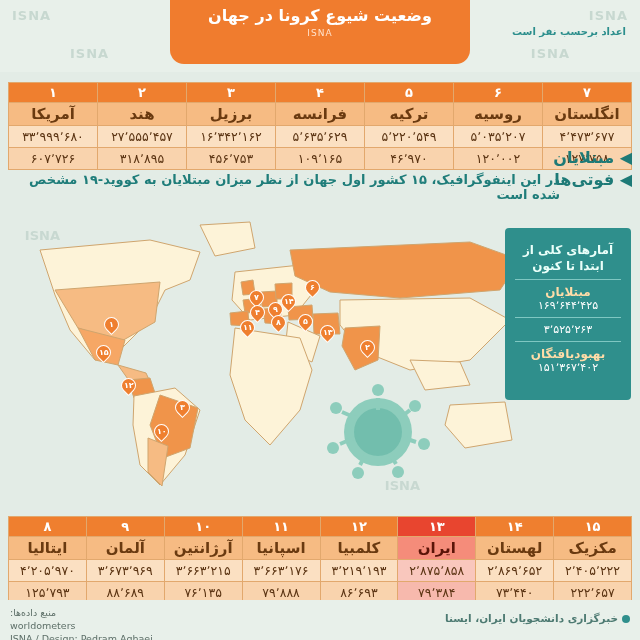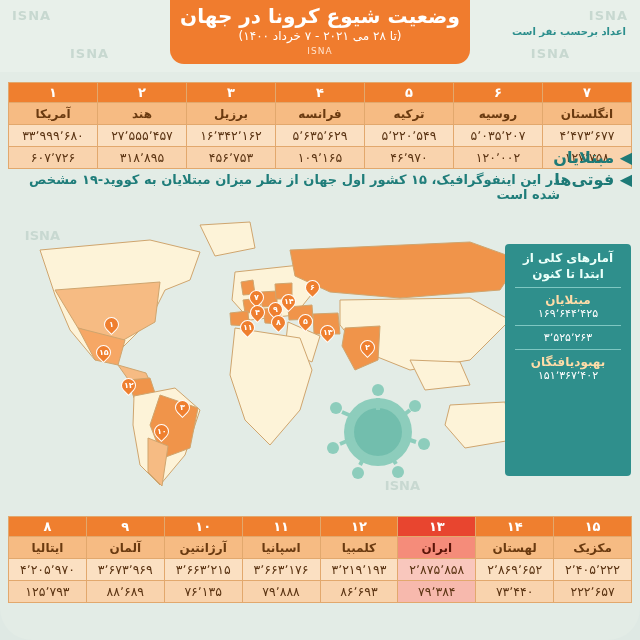--- a/index.html
+++ b/index.html
@@ -19,21 +19,21 @@
     position:absolute; top:0; left:0; width:640px; height:72px;
     background:#e8f0ea;
   }
   .title-badge {
     position:absolute; top:0; left:50%; transform:translateX(-50%);
     width:300px; height:64px;
     background:#f07c2e;
     border-bottom-left-radius:14px; border-bottom-right-radius:14px;
     color:#fff; text-align:center; padding-top:5px;
   }
-  .title-main { font-size:20px; font-weight:bold; line-height:22px; }
+  .title-main { font-size:16px; font-weight:bold; line-height:22px; }
   .title-sub  { font-size:12px; line-height:18px; }
   .title-isna { font-size:9px; letter-spacing:1px; color:#ffe2cc; margin-top:1px;}
   .header-right {
     position:absolute; top:26px; right:14px;
     color:#2b8e8c; font-size:10px; font-weight:bold;
   }
   .wm {
     position:absolute; color:rgba(255,255,255,0.55);
     font-size:13px; font-weight:bold; letter-spacing:1px;
     pointer-events:none; user-select:none;
@@ -45,21 +45,21 @@
     position:absolute; left:8px; width:624px;
     border-collapse:collapse; table-layout:fixed;
     background:#f6c89a;
   }
   .tbl td, .tbl th {
     border:1px solid #e2a86d;
     text-align:center; color:#5a3312;
     font-size:12.5px; padding:2px 0; height:22px;
   }
   .tbl .rank td { background:#ef7f2f; color:#fff; font-size:13px; font-weight:bold; height:20px; }
-  .tbl .country td { background:#f6bb83; color:#6a3a10; font-weight:bold; font-size:12px; }
+  .tbl .country td { background:#f6bb83; color:#6a3a10; font-weight:bold; font-size:15px; }
   .tbl .num td { background:#fbe0c2; font-size:12.5px; }
   .tbl .num.second td { background:#f9d3ad; }
   .hl-rank  { background:#e8452f !important; }
   .hl-country { background:#f58c7a !important; color:#5a1408 !important; }
   .hl-num   { background:#f9c7bd !important; }
   .hl-num2  { background:#f7b9ad !important; }
 
   .tbl-top { top:82px; }
   .tbl-bot { top:516px; }
 
@@ -72,24 +72,23 @@
     position:absolute; top:172px; left:0; width:560px; text-align:right;
     color:#1f7d7a; font-size:13px; font-weight:bold;
   }
 
   
   .mapwrap { position:absolute; top:210px; left:0; width:640px; height:300px; }
   .mapsvg { position:absolute; top:0; left:0; }
 
   
   .stats {
-    position:absolute; top:228px; left:505px; width:126px; height:232px;
+    position:absolute; top:228px; left:505px; width:126px; height:172px;
     background:#2f8f8c; border-radius:4px; color:#fff; text-align:center;
-    padding-top:6px;
-    margin-top:16px;
+    padding-top:14px;
   }
   .stats .hd { font-size:12px; font-weight:bold; line-height:16px; color:#eafff9;}
   .stats .sep { height:1px; background:#7fc7c2; margin:5px 10px; }
   .stats .lbl { font-size:12px; font-weight:bold; color:#ffdca8; margin-top:2px;}
   .stats .val { font-size:11px; font-weight:normal; color:#fff; margin-bottom:2px;}
 
   
   .footer {
     position:absolute; bottom:0; left:0; width:640px; height:40px;
     background:#e8f0ea;
@@ -112,21 +111,20 @@
 <div class="root">
 
   <div class="header">
     <div class="wm g" style="top:8px;left:12px;">ISNA</div>
     <div class="wm g" style="top:8px;right:12px;">ISNA</div>
     <div class="wm g" style="top:46px;left:70px;">ISNA</div>
     <div class="wm g" style="top:46px;right:70px;">ISNA</div>
 
     <div class="title-badge">
       <div class="title-main">وضعیت شیوع کرونا در جهان</div>
-      <div class="title-sub">(تا ۲۸ می ۲۰۲۱ - ۷ خرداد ۱۴۰۰)</div>
       <div class="title-isna">ISNA</div>
     </div>
     <div class="header-right">اعداد برحسب نفر است</div>
   </div>
 
   <table class="tbl tbl-top">
     <tbody>
         <tr class="rank">
       <td>۷</td>
       <td>۶</td>
@@ -333,14 +331,24 @@
       <td class="hl-num2">۷۹٬۳۸۴</td>
       <td>۸۶٬۶۹۳</td>
       <td>۷۹٬۸۸۸</td>
       <td>۷۶٬۱۳۵</td>
       <td>۸۸٬۶۸۹</td>
       <td>۱۲۵٬۷۹۳</td>
     </tr>
   </tbody>
     </table>
 
+  <div class="footer">
+    <div class="f-left">
+      <div>منبع داده‌ها:</div>
+      <div>worldometers</div>
+      <div>ISNA / Design: Pedram Aghaei</div>
+    </div>
+    <div class="f-right">
+      <span class="dot"></span><span>خبرگزاری دانشجویان ایران، ایسنا</span>
+    </div>
+  </div>
 
 </div>
 
 </body></html>

